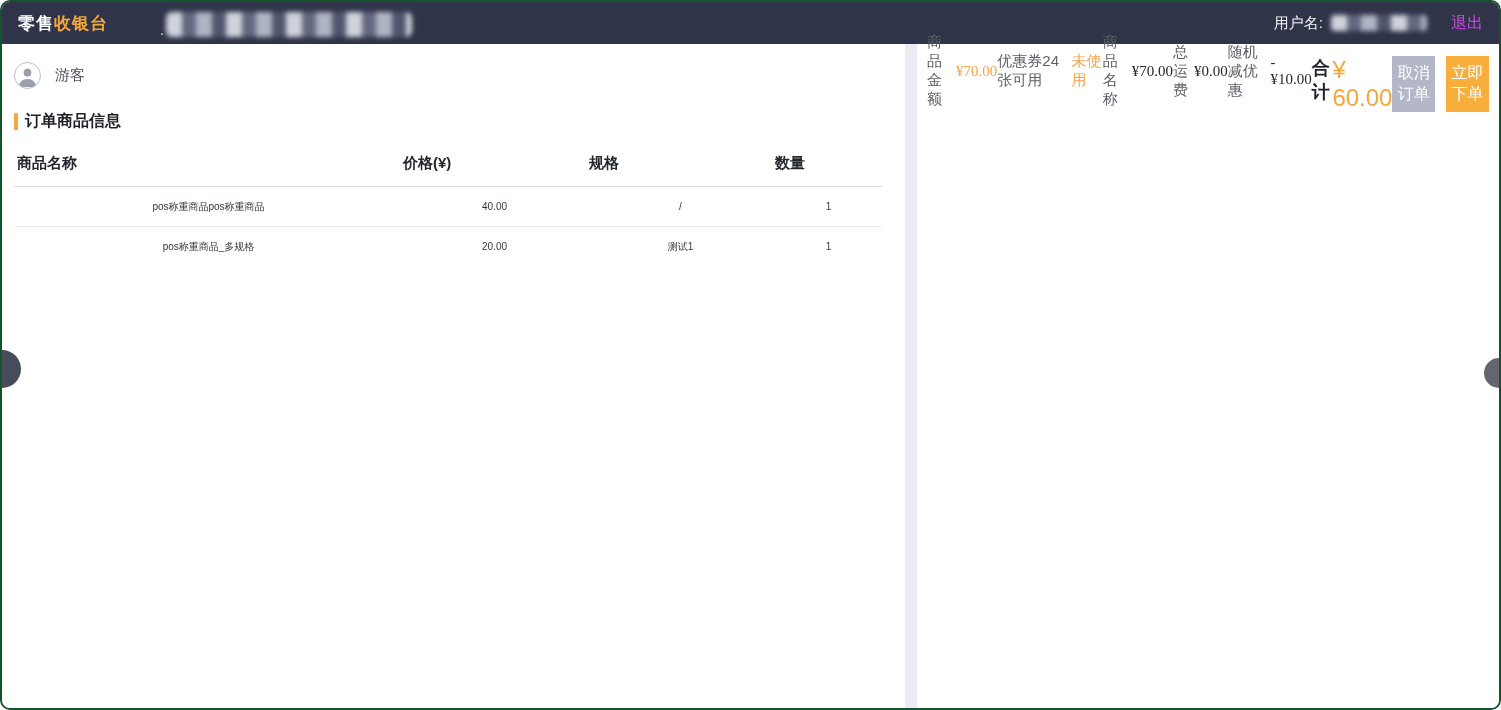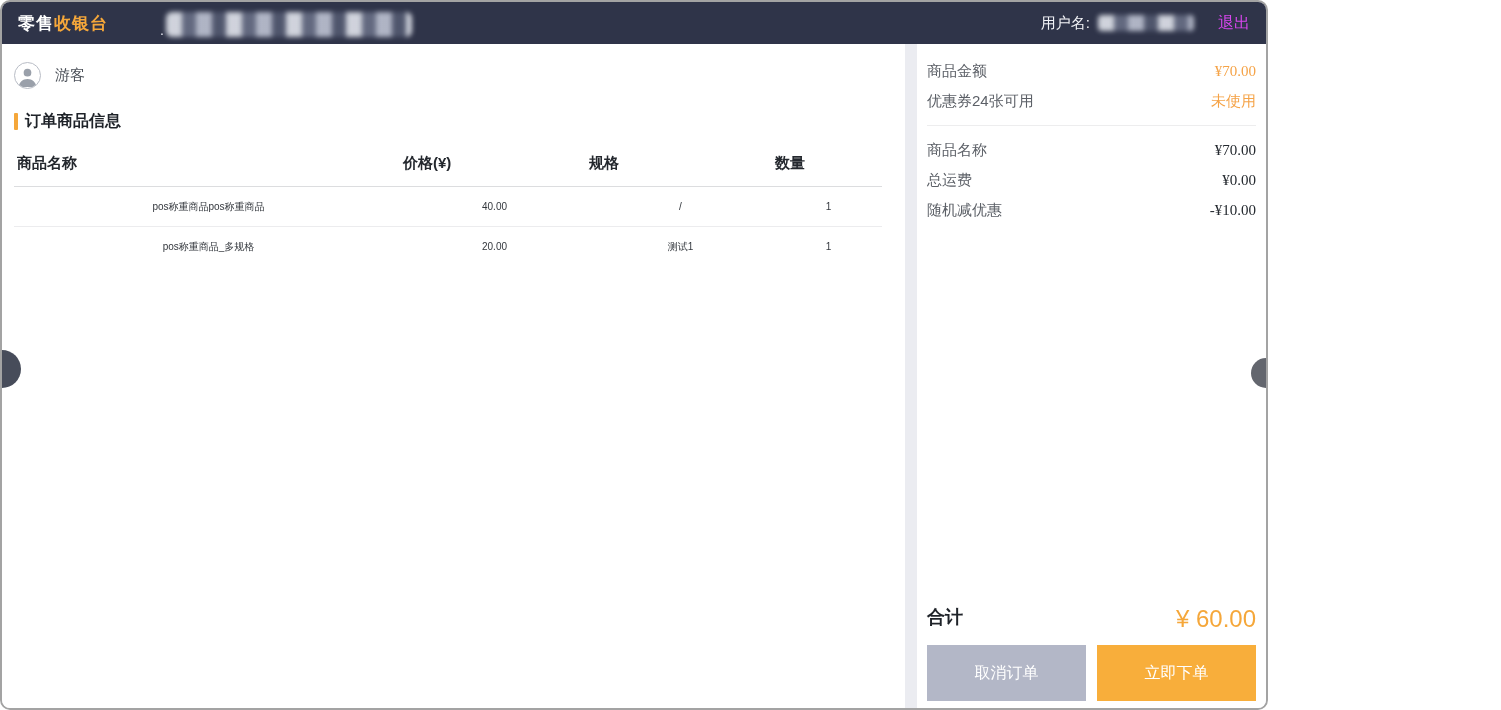--- a/index.html
+++ b/index.html
@@ -3,23 +3,23 @@
 <meta charset="utf-8">
 <style>
   * { box-sizing: border-box; margin: 0; padding: 0; }
   body {
     margin: 0;
     background: #ffffff;
     font-family: "Liberation Sans", "DejaVu Sans", sans-serif;
   }
   .window {
     position: relative;
-    width: 1268px;
+    width: 1501px;
     height: 710px;
-    border: 2px solid #a3a3a3;
+    border: 2px solid #14532d;
     border-radius: 10px;
     overflow: hidden;
     background: #ebecf1;
   }
   
   .topbar {
     height: 42px;
     background: #2f3449;
     display: flex;
     align-items: center;
@@ -51,21 +51,21 @@
   .left-panel {
     width: 903px;
     background: #ffffff;
     padding: 16px 18px 0 12px;
   }
   .gap-strip { width: 12px; background: #ebecf1; }
   .right-panel {
     flex: 1;
     background: #ffffff;
     display: flex;
-    flex-direction: column;
+    flex-direction: row;
     padding: 12px 10px 7px 10px;
   }
 
   
   .customer-row { display: flex; align-items: center; margin-top: 2px; }
   .avatar {
     width: 27px; height: 27px;
     border: 1px solid #b9bdc6;
     border-radius: 50%;
     display: inline-flex;

